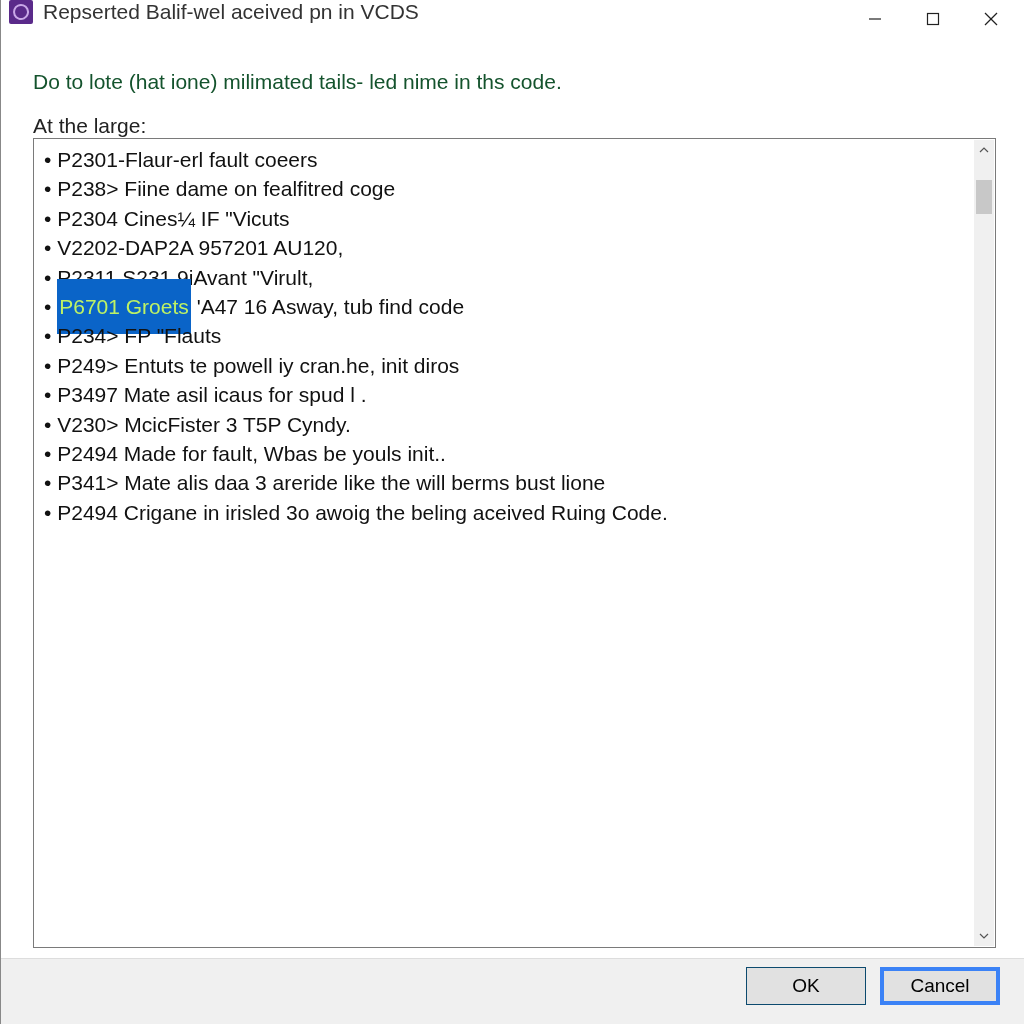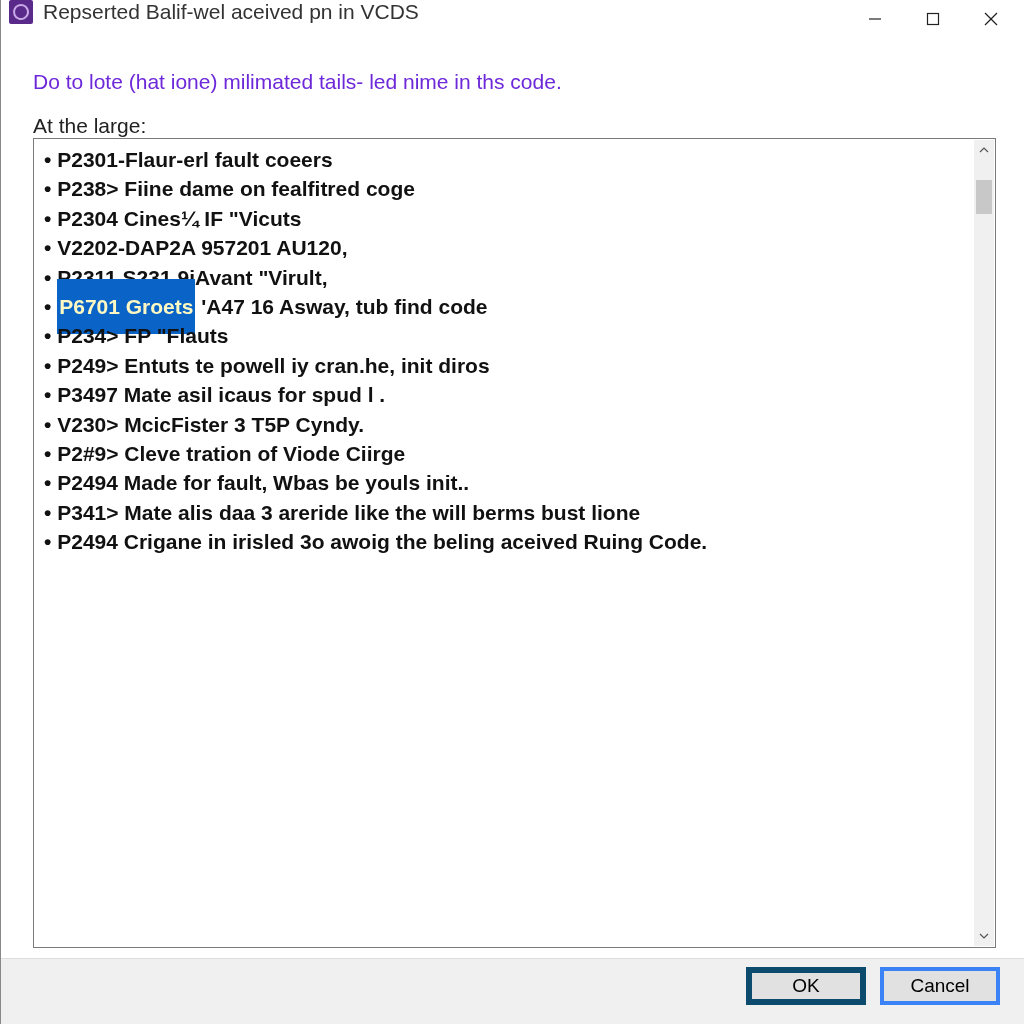--- a/index.html
+++ b/index.html
@@ -72,21 +72,21 @@
       fill: none;
     }
     .content {
       flex: 1;
       padding: 30px 28px 10px 32px;
       display: flex;
       flex-direction: column;
     }
     .intro-text {
       font-size: 21px;
-      color: #6d28d9;
+      color: #14532d;
       margin-bottom: 20px;
     }
     .label-text {
       font-size: 21px;
       color: #222;
     }
     .listbox {
       flex: 1;
       border: 1px solid #7a7a7a;
       background: #fff;
@@ -94,31 +94,30 @@
       overflow: hidden;
     }
     .listbox-inner {
       position: absolute;
       top: 0;
       left: 0;
       right: 22px;
       bottom: 0;
       padding: 6px 10px;
       overflow: hidden;
-      font-weight: bold;
     }
     .list-item {
       font-size: 21px;
       color: #111;
       line-height: 1.4;
       white-space: nowrap;
     }
     .list-item-selected .sel-part {
       background: #0a64c8;
-      color: #fef9c3;
+      color: #bef264;
       padding: 16px 2px;
     }
     .scrollbar {
       position: absolute;
       top: 1px;
       right: 1px;
       bottom: 1px;
       width: 20px;
       background: #f0f0f0;
       display: flex;
@@ -160,21 +159,21 @@
       height: 38px;
       font-size: 19px;
       background: #e1e1e1;
       border: 4px solid #3b82f6;
       display: flex;
       align-items: center;
       justify-content: center;
       cursor: pointer;
     }
     .dlg-btn.primary {
-      border: 6px solid #0c4a6e;
+      border: 1px solid #0c4a6e;
     }
   </style>
 </head>
 <body>
 
 <div class="window">
 
   <div class="titlebar">
     <div class="titlebar-icon"></div>
     <div class="titlebar-text">Repserted Balif-wel aceived pn in VCDS</div>
@@ -207,21 +206,20 @@
         <div class="list-item"><span>•</span> <span>P2301-Flaur-erl fault coeers</span></div>
         <div class="list-item"><span>•</span> <span>P238&gt; Fiine dame on fealfitred coge</span></div>
         <div class="list-item"><span>•</span> <span>P2304 Cines¼ IF "Vicuts</span></div>
         <div class="list-item"><span>•</span> <span>V2202-DAP2A 957201 AU120,</span></div>
         <div class="list-item"><span>•</span> <span>P2311 S231 9iAvant "Virult,</span></div>
         <div class="list-item list-item-selected"><span>•</span> <span class="sel-part">P6701 Groets</span><span> 'A47 16 Asway, tub find code</span></div>
         <div class="list-item"><span>•</span> <span>P234&gt; FP "Flauts</span></div>
         <div class="list-item"><span>•</span> <span>P249&gt; Entuts te powell iy cran.he, init diros</span></div>
         <div class="list-item"><span>•</span> <span>P3497 Mate asil icaus for spud l .</span></div>
         <div class="list-item"><span>•</span> <span>V230&gt; McicFister 3 T5P Cyndy.</span></div>
-        <div class="list-item"><span>•</span> <span>P2#9&gt; Cleve tration of Viode Ciirge</span></div>
         <div class="list-item"><span>•</span> <span>P2494 Made for fault, Wbas be youls init..</span></div>
         <div class="list-item"><span>•</span> <span>P341&gt; Mate alis daa 3 areride like the will berms bust lione</span></div>
         <div class="list-item"><span>•</span> <span>P2494 Crigane in irisled 3o awoig the beling aceived Ruing Code.</span></div>
       </div>
       <div class="scrollbar">
         <div class="scroll-btn">
           <svg width="10" height="6">
               <polyline points="1,5 5,1 9,5" fill="none" stroke="#555" stroke-width="1.2"></polyline>
             </svg>
         </div>

